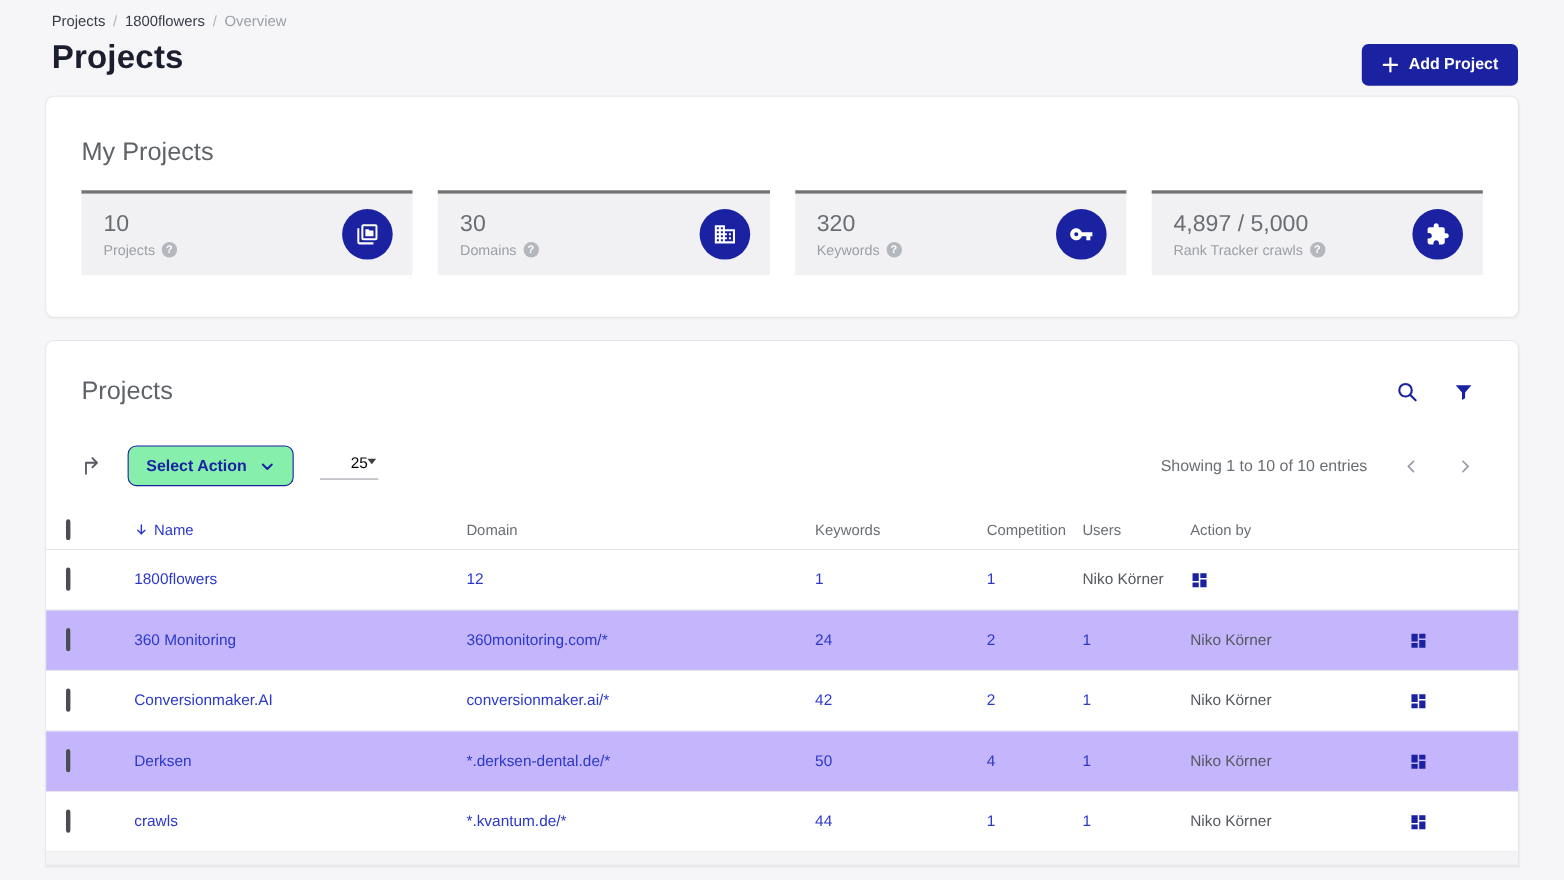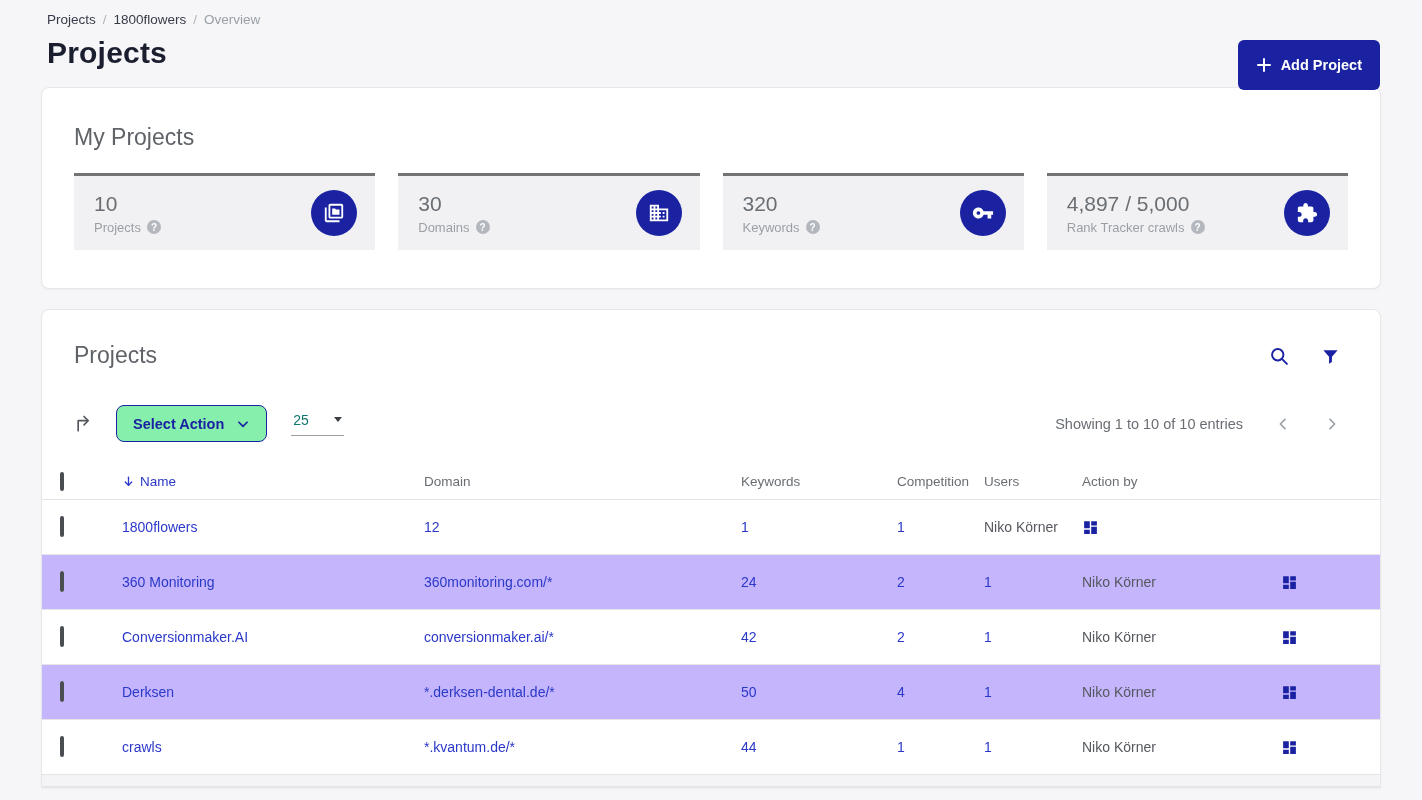--- a/index.html
+++ b/index.html
@@ -12,21 +12,21 @@
   
   .page-header { position:relative; padding:12px 42px 0 47px; }
   .breadcrumb { font-size:13.5px; color:#4a4f5a; display:flex; gap:7px; align-items:center; }
   .breadcrumb .crumb-link { color:#373c49; cursor:pointer; }
   .breadcrumb .sep { color:#b0b4ba; }
   .breadcrumb .crumb-current { color:#9aa0a6; }
   .page-title { margin-top:9px; font-size:30px; font-weight:700; color:#1a1e2e; letter-spacing:.2px; }
   .add-project-btn {
     position:absolute; right:42px; top:40px;
     background:#1a22a2; color:#fff; border:none; border-radius:6px;
-    height:50px; padding:0 18px; font-size:14.5px; font-weight:600;
+    height:38px; padding:0 18px; font-size:14.5px; font-weight:600;
     display:flex; align-items:center; gap:9px; cursor:pointer;
     font-family:"Liberation Sans", sans-serif;
   }
   
   .panel {
     background:#fff; border:1px solid #e7e7ea; border-radius:8px;
     margin:0 41px; box-shadow:0 1px 2px rgba(20,20,40,.04);
   }
   .panel-my-projects { margin-top:17px; padding:36px 32px 38px; }
   .panel-heading { font-size:23px; color:#5f6368; font-weight:400; }
@@ -56,22 +56,22 @@
   .toolbar { display:flex; align-items:center; padding:0 40px 0 32px; margin-top:36px; }
   .export-icon { margin-right:22px; display:flex; cursor:pointer; }
   .select-action-btn {
     border:1.5px solid #1a22a2; background:#86efac; color:#1a22a2; border-radius:8px;
     height:37px; padding:0 16px; font-size:14.5px; font-weight:600;
     display:flex; align-items:center; gap:12px; cursor:pointer;
     font-family:"Liberation Sans", sans-serif;
   }
   .page-size-select {
     margin-left:24px; width:53px; border-bottom:1px solid #9ba0a6;
-    display:flex; align-items:center; justify-content:space-between;
-    padding:0 2px 7px 2px; font-size:14px; color:#0f766e; cursor:pointer;
+    display:flex; align-items:center; justify-content:flex-end;
+    padding:0 2px 7px 2px; font-size:14px; color:#000000; cursor:pointer;
   }
   .caret-down { width:0; height:0; border-left:4px solid transparent; border-right:4px solid transparent; border-top:5px solid #3c4043; }
   .toolbar-right { margin-left:auto; display:flex; align-items:center; }
   .showing-text { font-size:14.5px; color:#6a6e73; }
   .pager { display:flex; align-items:center; gap:33px; margin-left:32px; }
   .pager .icon-btn svg { display:block; }
   
   .table { margin-top:22px; }
   .t-row {
     display:grid;

